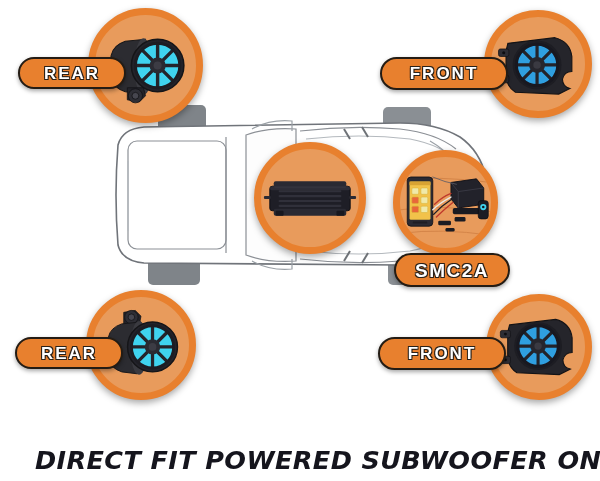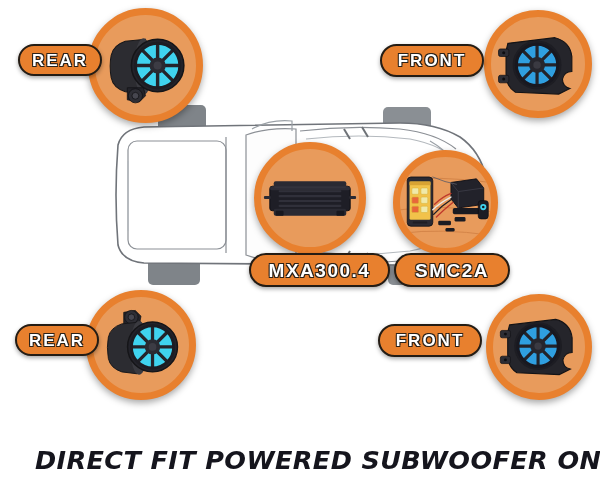--- a/index.html
+++ b/index.html
@@ -55,21 +55,21 @@
     line-height: 1;
     display: flex;
     align-items: center;
     justify-content: center;
     box-shadow: 0 2px 4px rgba(0,0,0,0.35);
     text-shadow:
       -1px -1px 0 #2a2119, 1px -1px 0 #2a2119,
       -1px  1px 0 #2a2119, 1px  1px 0 #2a2119;
     white-space: nowrap;
   }
-  .badge.corner { font-size: 17px; padding: 0 4px; }
+  .badge.corner { font-size: 17px; padding: 0 16px; margin-top: 13px; }
   .badge.part   { font-size: 19px; padding: 0 6px; letter-spacing: 1.5px; }
 
   
   #brand {
     position: absolute;
     left: 33px;
     top: 398px;
     font-size: 55px;
     font-weight: bold;
     letter-spacing: -1px;
@@ -304,21 +304,20 @@
         <circle cx="49" cy="49" r="4" fill="#3a3a42"></circle>
         <circle cx="49" cy="49" r="22" fill="none" stroke="#181820" stroke-width="3.2"></circle>
       </g>
     </svg>
   </div>
 
   <div class="badge corner" style="left:18px; top:44px; width:72px; height:28px;">REAR</div>
 
   <div class="badge corner" style="left:380px; top:44px; width:92px; height:29px;">FRONT</div>
 
-  <div class="badge part" style="left:249px; top:253px; width:125px; height:30px;">MXA300.4</div>
 
   <div class="badge part" style="left:394px; top:253px; width:100px; height:30px;">SMC2A</div>
 
   <div class="badge corner" style="left:15px; top:324px; width:72px; height:28px;">REAR</div>
 
   <div class="badge corner" style="left:378px; top:324px; width:92px; height:29px;">FRONT</div>
 
 
   <div id="tagline">DIRECT FIT POWERED SUBWOOFER ONLY</div>
 

